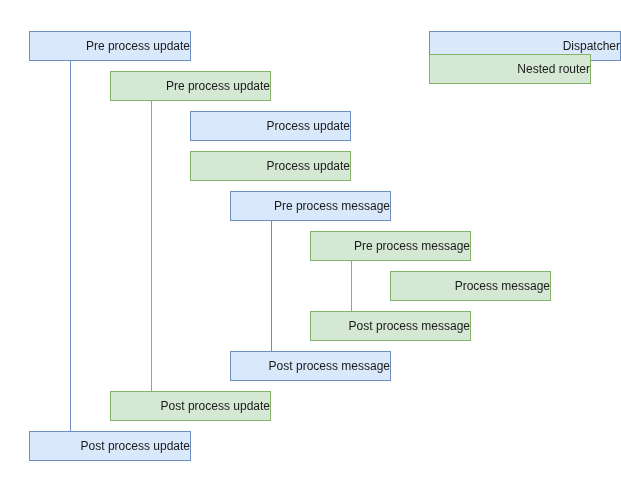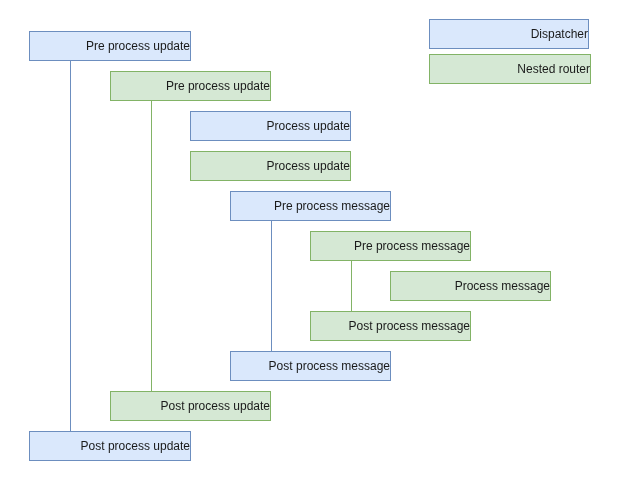--- a/index.html
+++ b/index.html
@@ -85,20 +85,20 @@
         <span>Post process message</span>
       </div>
       <div class="node router" style="left: 110px; top: 391px; width: 161px; height: 30px;">
         <span>Post process update</span>
       </div>
       <div class="node dispatcher" style="left: 29px; top: 431px; width: 162px; height: 30px;">
         <span>Post process update</span>
       </div>
     </div>
   <div id="legend-layer">
-      <div class="node dispatcher" style="left: 429px; top: 19px; width: 160px; height: 30px;">
+      <div class="node dispatcher" style="left: 429px; top: 31px; width: 192px; height: 30px;">
         <span>Dispatcher</span>
       </div>
       <div class="node router" style="left: 429px; top: 54px; width: 162px; height: 30px;">
         <span>Nested router</span>
       </div>
     </div>
 </div>
 
 </body></html>

